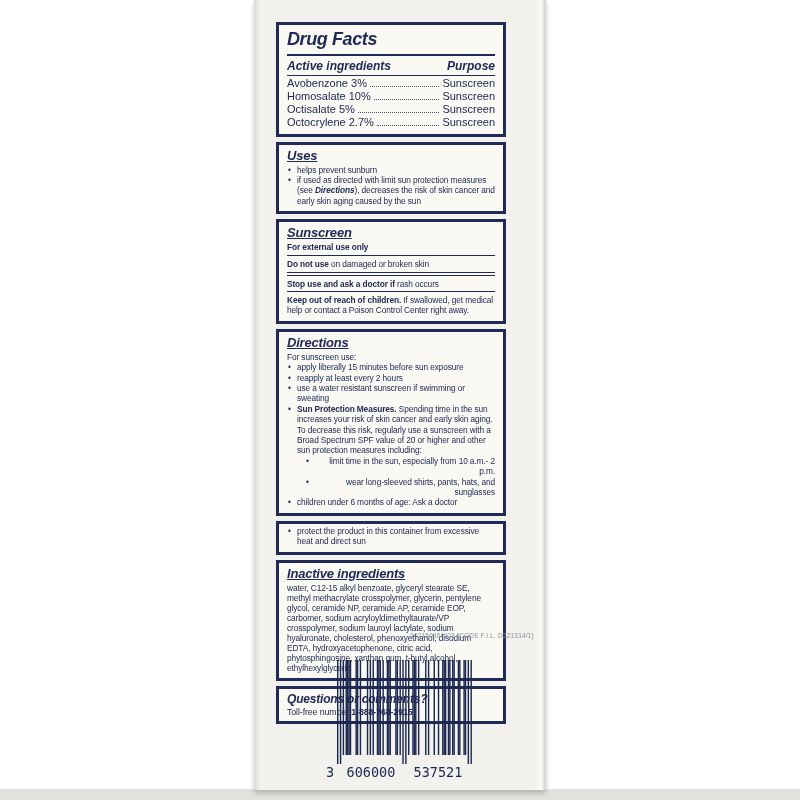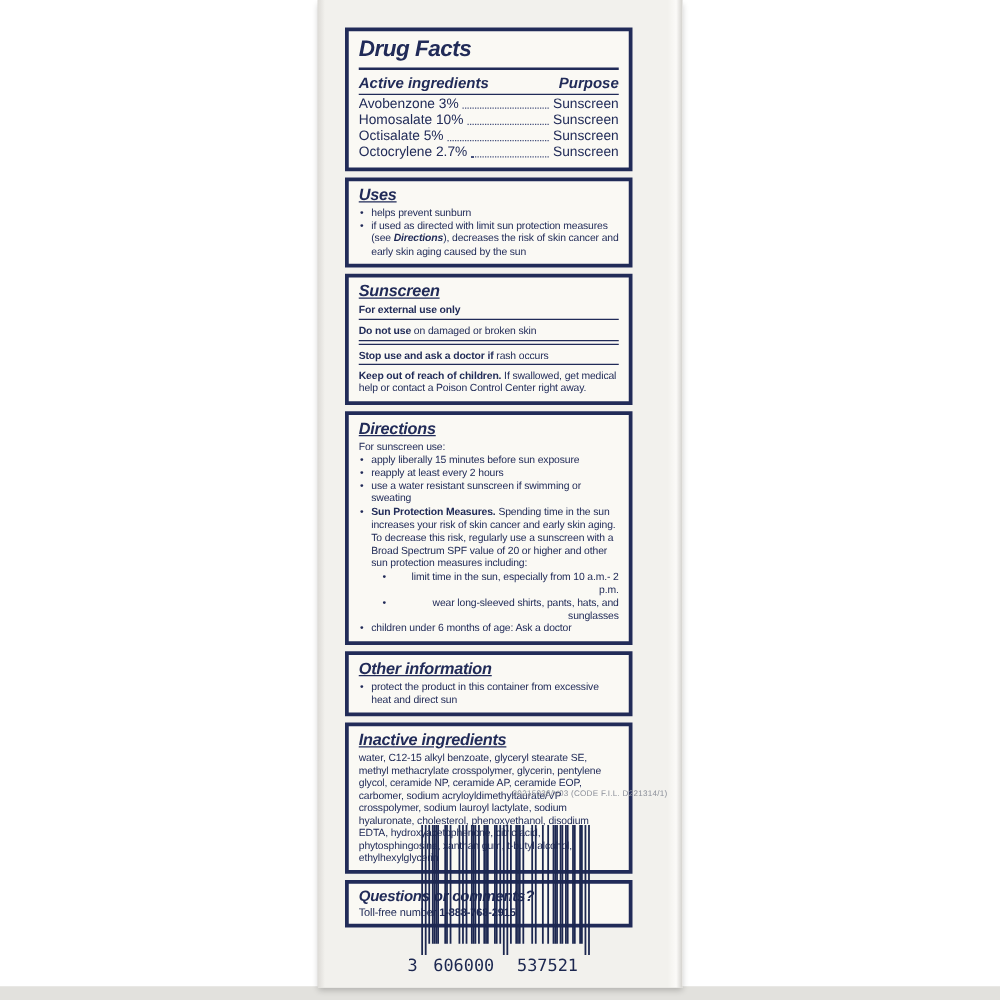--- a/index.html
+++ b/index.html
@@ -95,21 +95,20 @@
         <p class="txt bullet">apply liberally 15 minutes before sun exposure</p>
         <p class="txt bullet">reapply at least every 2 hours</p>
         <p class="txt bullet">use a water resistant sunscreen if swimming or sweating</p>
         <p class="txt bullet"><b>Sun Protection Measures.</b><span> Spending time in the sun increases your risk of skin cancer and early skin aging. To decrease this risk, regularly use a sunscreen with a Broad Spectrum SPF value of 20 or higher and other sun protection measures including:</span></p>
         <p class="txt bullet sub">limit time in the sun, especially from 10 a.m.- 2 p.m.</p>
         <p class="txt bullet sub">wear long-sleeved shirts, pants, hats, and sunglasses</p>
         <p class="txt bullet">children under 6 months of age: Ask a doctor</p>
       </section>
 
       <section class="sec">
-        <div class="h2">Other information</div>
         <p class="txt bullet">protect the product in this container from excessive heat and direct sun</p>
       </section>
 
       <section class="sec">
         <div class="h2">Inactive ingredients</div>
         <p class="txt tight">water, C12-15 alkyl benzoate, glyceryl stearate SE, methyl methacrylate crosspolymer, glycerin, pentylene glycol, ceramide NP, ceramide AP, ceramide EOP, carbomer, sodium acryloyldimethyltaurate/VP crosspolymer, sodium lauroyl lactylate, sodium hyaluronate, cholesterol, phenoxyethanol, disodium EDTA, hydroxyacetophenone, citric acid, phytosphingosine, xanthan gum, t-butyl alcohol, ethylhexylglycerin</p>
       </section>
 
       <section class="sec" style="padding-bottom:4px;">
         <div class="h3">Questions or comments?</div>

